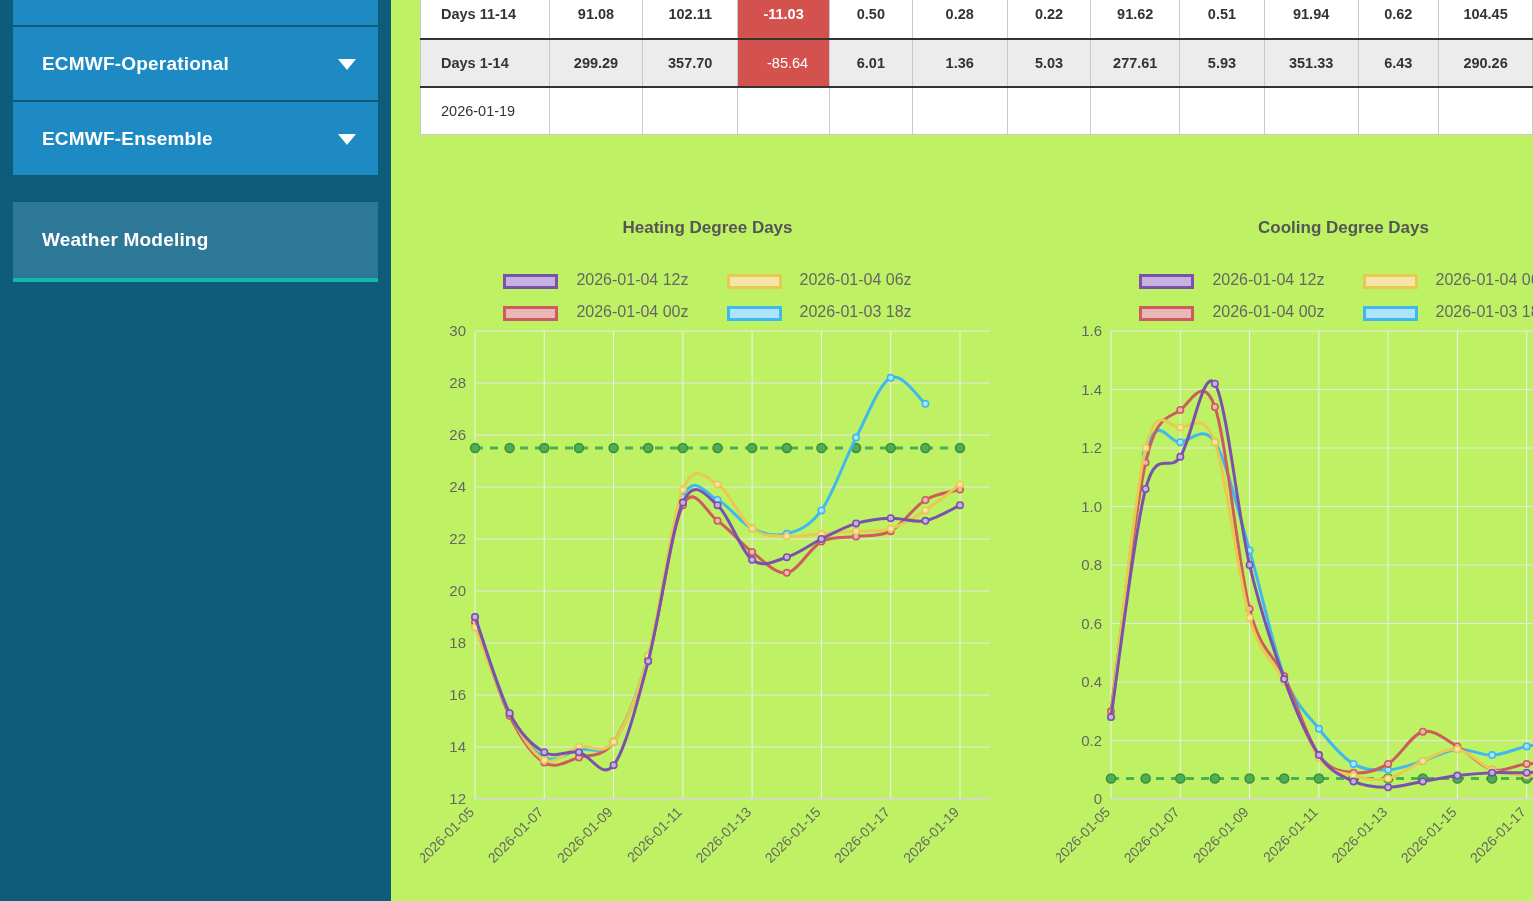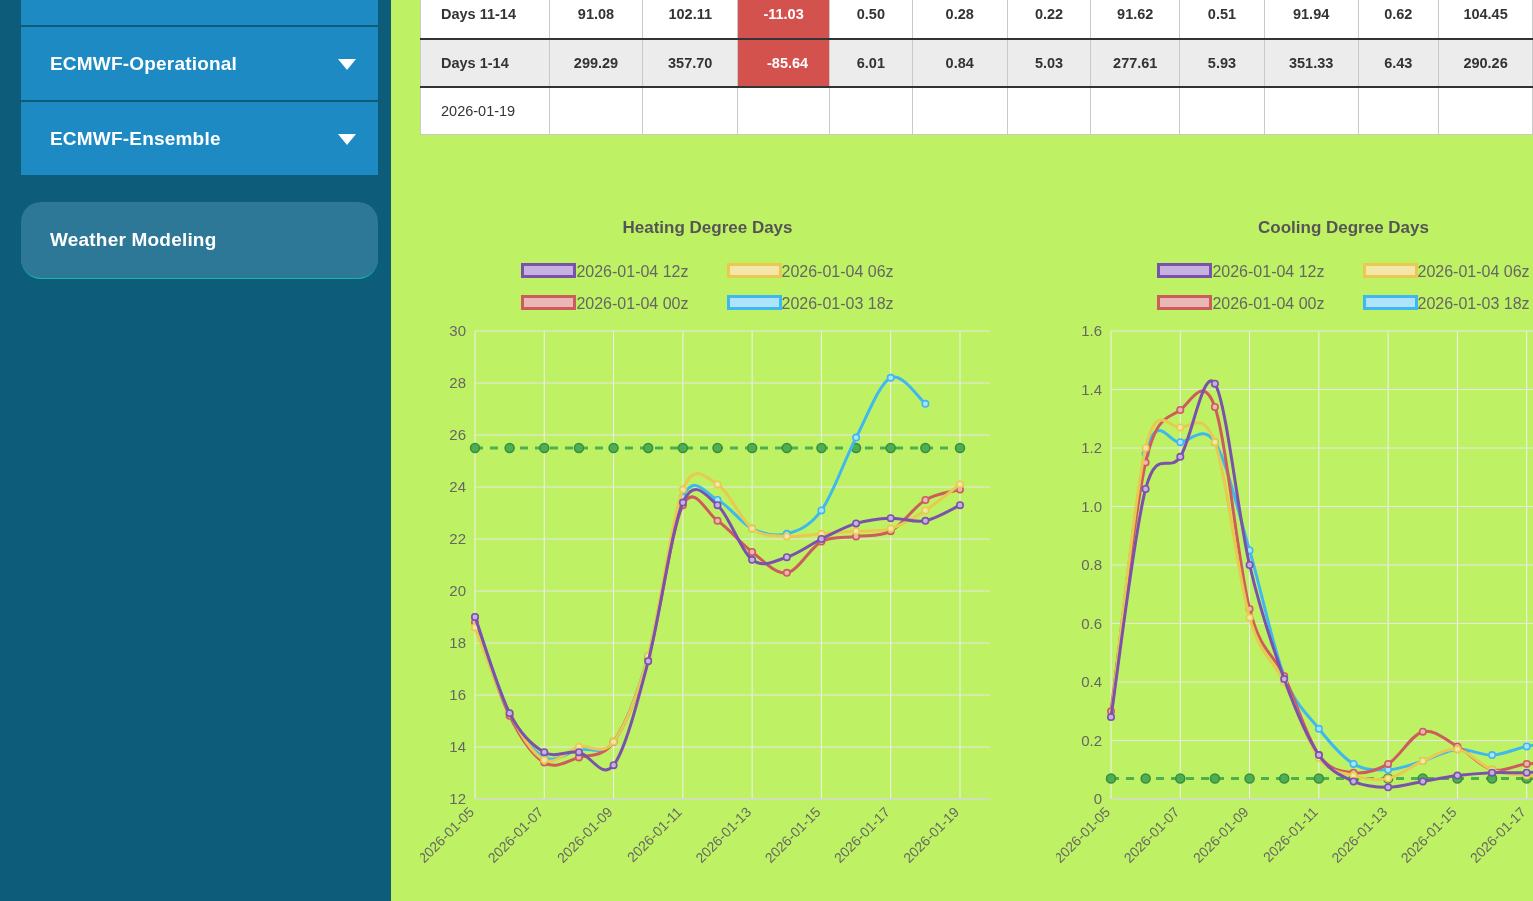--- a/index.html
+++ b/index.html
@@ -4,46 +4,46 @@
 <style>
   html,body{margin:0;padding:0;background:#fff;}
   body{font-family:"Liberation Sans", sans-serif;}
   .page{position:relative;width:1533px;height:901px;overflow:hidden;background:#fff;}
 
   
   .sidebar{position:absolute;left:0;top:0;width:391px;height:100%;background:#0d5c7a;z-index:5;}
   .side-inner{padding:0 13px;}
   .nav-item{position:relative;background:#1d8ac4;color:#fff;display:flex;align-items:center;
             padding:0 44px 0 29px;height:73px;margin-bottom:2px;font-size:19px;font-weight:600;
-            letter-spacing:.2px;cursor:pointer;margin-left:8px;}
+            letter-spacing:.2px;cursor:pointer;}
   .nav-item.partial{height:25px;}
   .chev{position:absolute;right:22px;top:50%;margin-top:-5px;width:0;height:0;
         border-left:9px solid transparent;border-right:9px solid transparent;border-top:11px solid #fff;}
   .group2{margin-top:27px;}
-  .group2 .nav-item{background:#2d7897;height:76px;margin-bottom:0;border-bottom:1px solid #14b8a6;border-radius:20px;}
+  .group2 .nav-item{background:#2d7897;height:76px;margin-bottom:0;border-bottom:4px solid #14b8a6;}
 
   
   .main{position:absolute;left:391px;top:0;right:0;bottom:0;background:#bef264;overflow:hidden;}
 
   
   .tablewrap{position:absolute;left:29px;top:-10px;}
   table.summary{border-collapse:collapse;table-layout:fixed;font-size:14.5px;color:#333;}
   table.summary td{border:1px solid #c9c9c9;height:48px;text-align:center;padding:0 8px;box-sizing:border-box;background:#fff;}
   table.summary td.lbl{text-align:left;padding-left:20px;}
   tr.boldrow td{font-weight:700;}
   tr.emph td{background:#ececec;border-top:2px solid #333;border-bottom:2px solid #333;}
   td.neg{color:#fff !important;}
-  tr.emph td.neg,td.neg{font-weight:700;padding-left:16px;}
+  tr.emph td.neg,td.neg{font-weight:400;padding-left:16px;}
 
   
   .chart-block{position:absolute;top:215px;width:575px;}
   .chart-title{margin:0;text-align:center;font-size:17px;font-weight:700;color:#555;line-height:26px;}
   .legend{display:flex;flex-wrap:wrap;justify-content:center;column-gap:38px;row-gap:6px;
           max-width:470px;margin:22px auto 2px;}
-  .legend-item{display:flex;align-items:flex-start;gap:0;height:26px;cursor:pointer;}
+  .legend-item{display:flex;align-items:flex-end;gap:18px;height:26px;cursor:pointer;}
   .lbox{width:55px;height:15px;border:3px solid;box-sizing:border-box;display:inline-block;}
   .ltxt{font-size:16px;color:#666;}
   svg.plot{display:block;margin-top:2px;}
   svg.plot text{font-family:"Liberation Sans", sans-serif;}
   .ytick{fill:#666;font-size:15px;}
   .xtick{fill:#666;font-size:14px;}
 </style>
 </head>
 <body>
 
@@ -102,21 +102,21 @@
               <td>91.94</td>
               <td>0.62</td>
               <td>104.45</td>
             </tr>
             <tr class="boldrow emph">
               <td class="lbl">Days 1-14</td>
               <td>299.29</td>
               <td>357.70</td>
               <td class="neg" style="background: rgb(212, 82, 77);">-85.64</td>
               <td>6.01</td>
-              <td>0.84</td>
+              <td>1.36</td>
               <td>5.03</td>
               <td>277.61</td>
               <td>5.93</td>
               <td>351.33</td>
               <td>6.43</td>
               <td>290.26</td>
             </tr>
             <tr>
               <td class="lbl">2026-01-19</td>
               <td></td>

